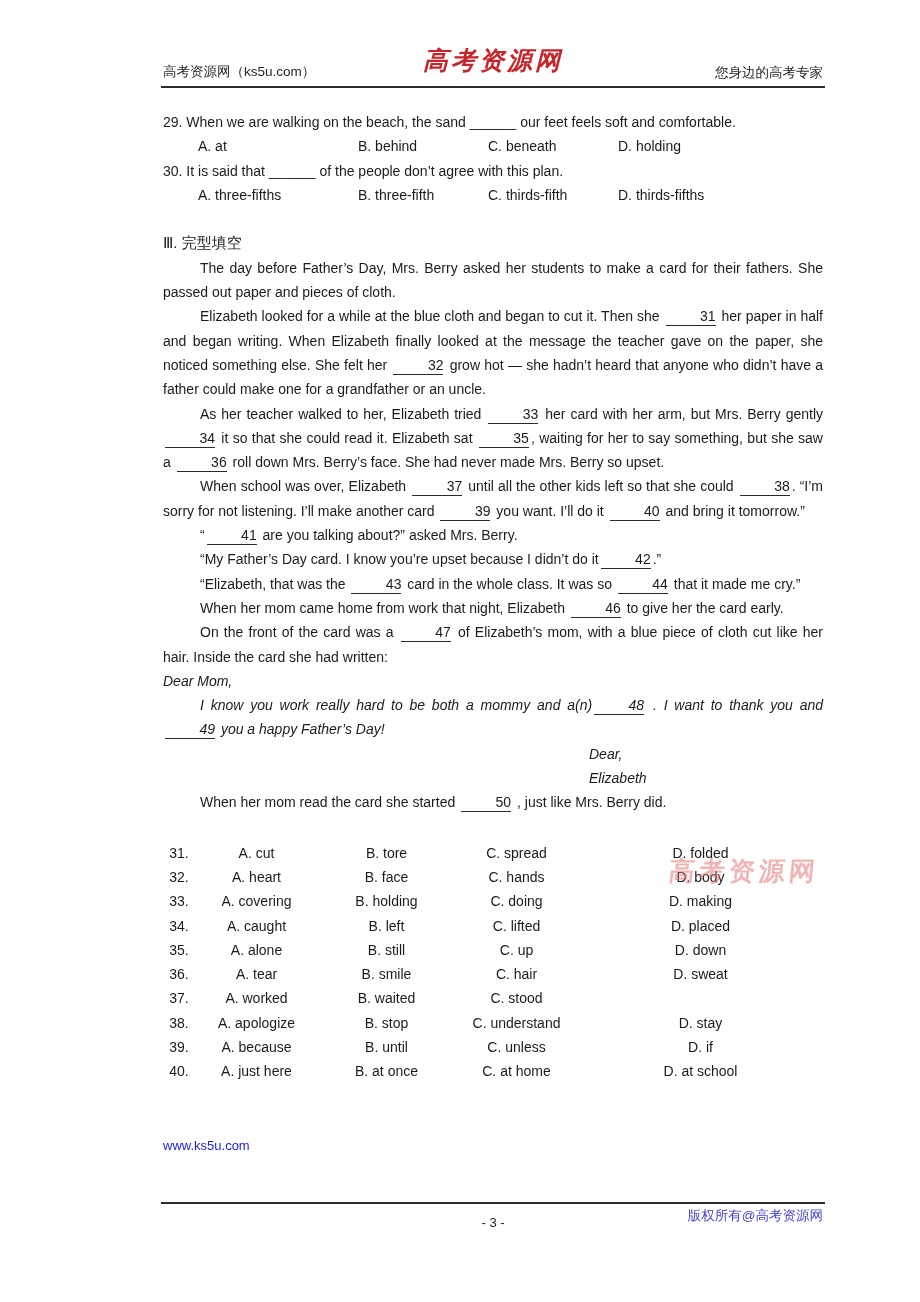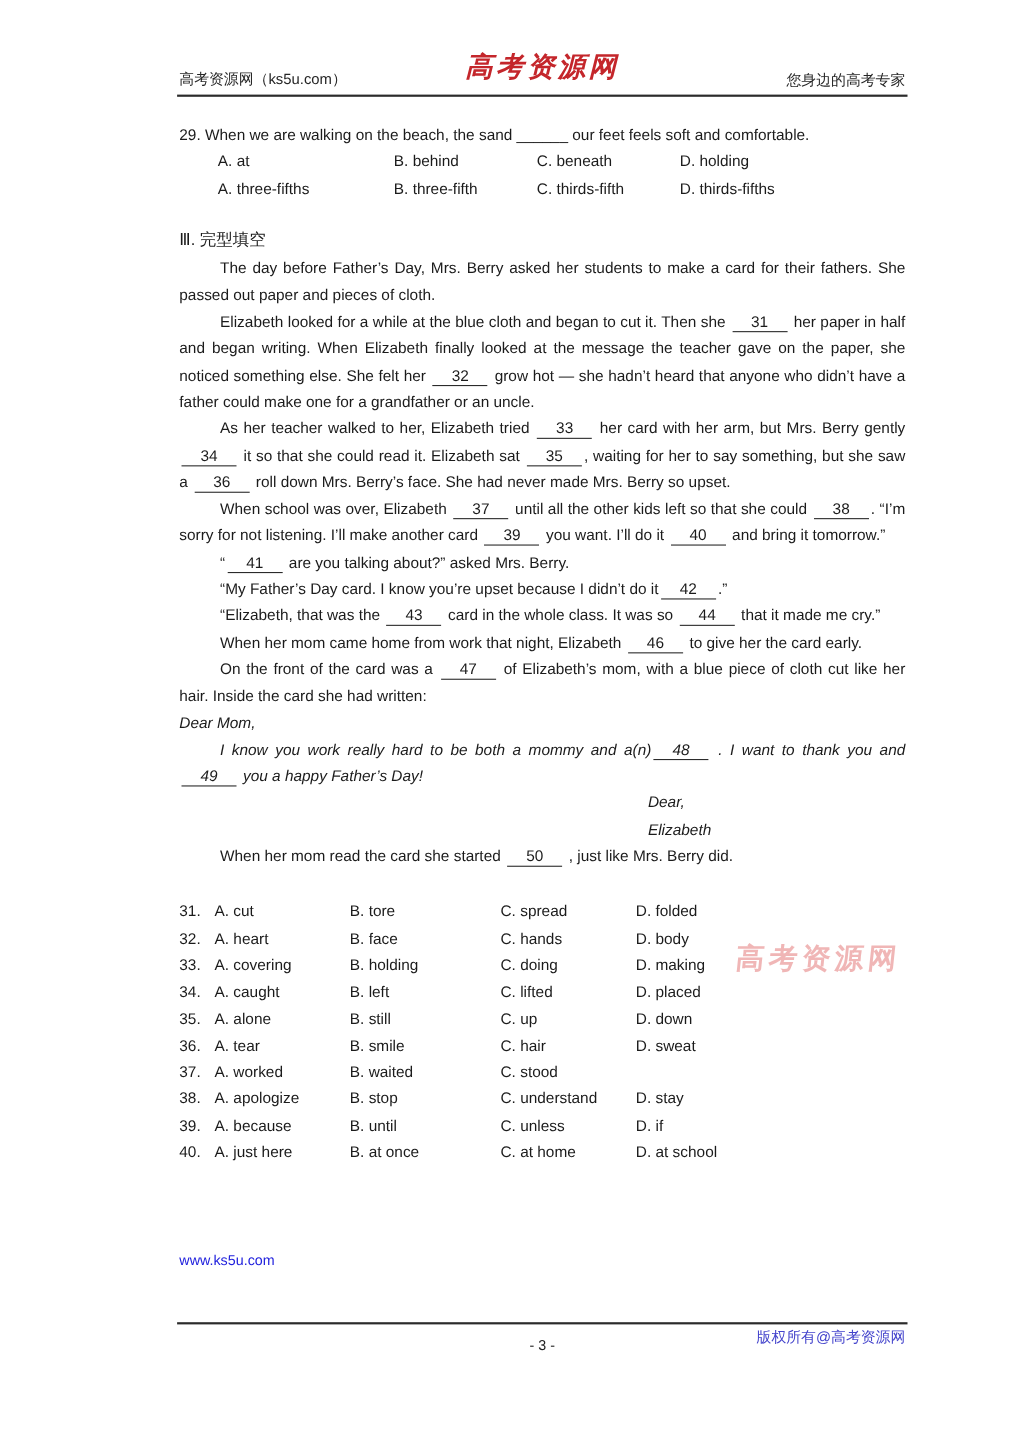--- a/index.html
+++ b/index.html
@@ -19,26 +19,26 @@
   .content { position:absolute; left:130px; top:110px; width:660px;
              font-size:14px; line-height:24.3px; }
   .q-stem { white-space:nowrap; }
   .q-options { display:grid; grid-template-columns:160px 130px 130px auto; padding-left:35px; }
   .section-title { margin-top:24.3px; font-size:15px; }
   .passage p { margin:0; }
   .indent  { text-indent:37px; }
   .justify { text-align:justify; }
   .italic  { font-style:italic; }
   .sign    { padding-left:426px; }
-  .blank { display:inline-block; min-width:50px; text-indent:0; text-align:center;
+  .blank { display:inline-block; min-width:50px; text-indent:0; text-align:right;
            height:18px; line-height:19px; border-bottom:1.3px solid #2b2b2b;
            margin:0 2px; font-style:normal; }
   .italic .blank { font-style:italic; }
   .opts-table { margin-top:26px; }
-  .opt-row { display:grid; grid-template-columns:32px 123px 137px 123px auto; }
+  .opt-row { display:grid; grid-template-columns:32px 123px 137px 123px auto;text-align:center; }
   
   .watermark { position:absolute; left:636px; top:854px; font-size:26px; font-weight:bold;
                letter-spacing:4px; color:rgba(228,122,122,0.55); transform:skewX(-6deg); }
   
   .ftr-url  { position:absolute; left:130px; top:1138px; font-size:13px; color:#2222dd;
               font-family:Liberation Sans, sans-serif; text-decoration:none; }
   .ftr-page { position:absolute; left:0; right:0; top:1215px; text-align:center;
               font-size:13px; color:#222222; }
   .ftr-copy { position:absolute; right:130px; top:1207px; font-size:13.5px; color:#4444cc; }
 </style>
@@ -54,20 +54,21 @@
 
   <div class="content">
     <div id="grammar-questions">
         <div class="q-stem">29. When we are walking on the beach, the sand ______ our feet feels soft and comfortable.</div>
         <div class="q-options">
           <span>A. at</span>
           <span>B. behind</span>
           <span>C. beneath</span>
           <span>D. holding</span>
         </div>
+        <div class="q-stem">30. It is said that ______ of the people don’t agree with this plan.</div>
         <div class="q-options">
           <span>A. three-fifths</span>
           <span>B. three-fifth</span>
           <span>C. thirds-fifth</span>
           <span>D. thirds-fifths</span>
         </div>
       </div>
     <div class="section-title">Ⅲ. 完型填空</div>
     <div id="passage" class="passage">
         <p class="indent justify">The day before Father’s Day, Mrs. Berry asked her students to make a card for their fathers. She passed out paper and pieces of cloth.</p>

